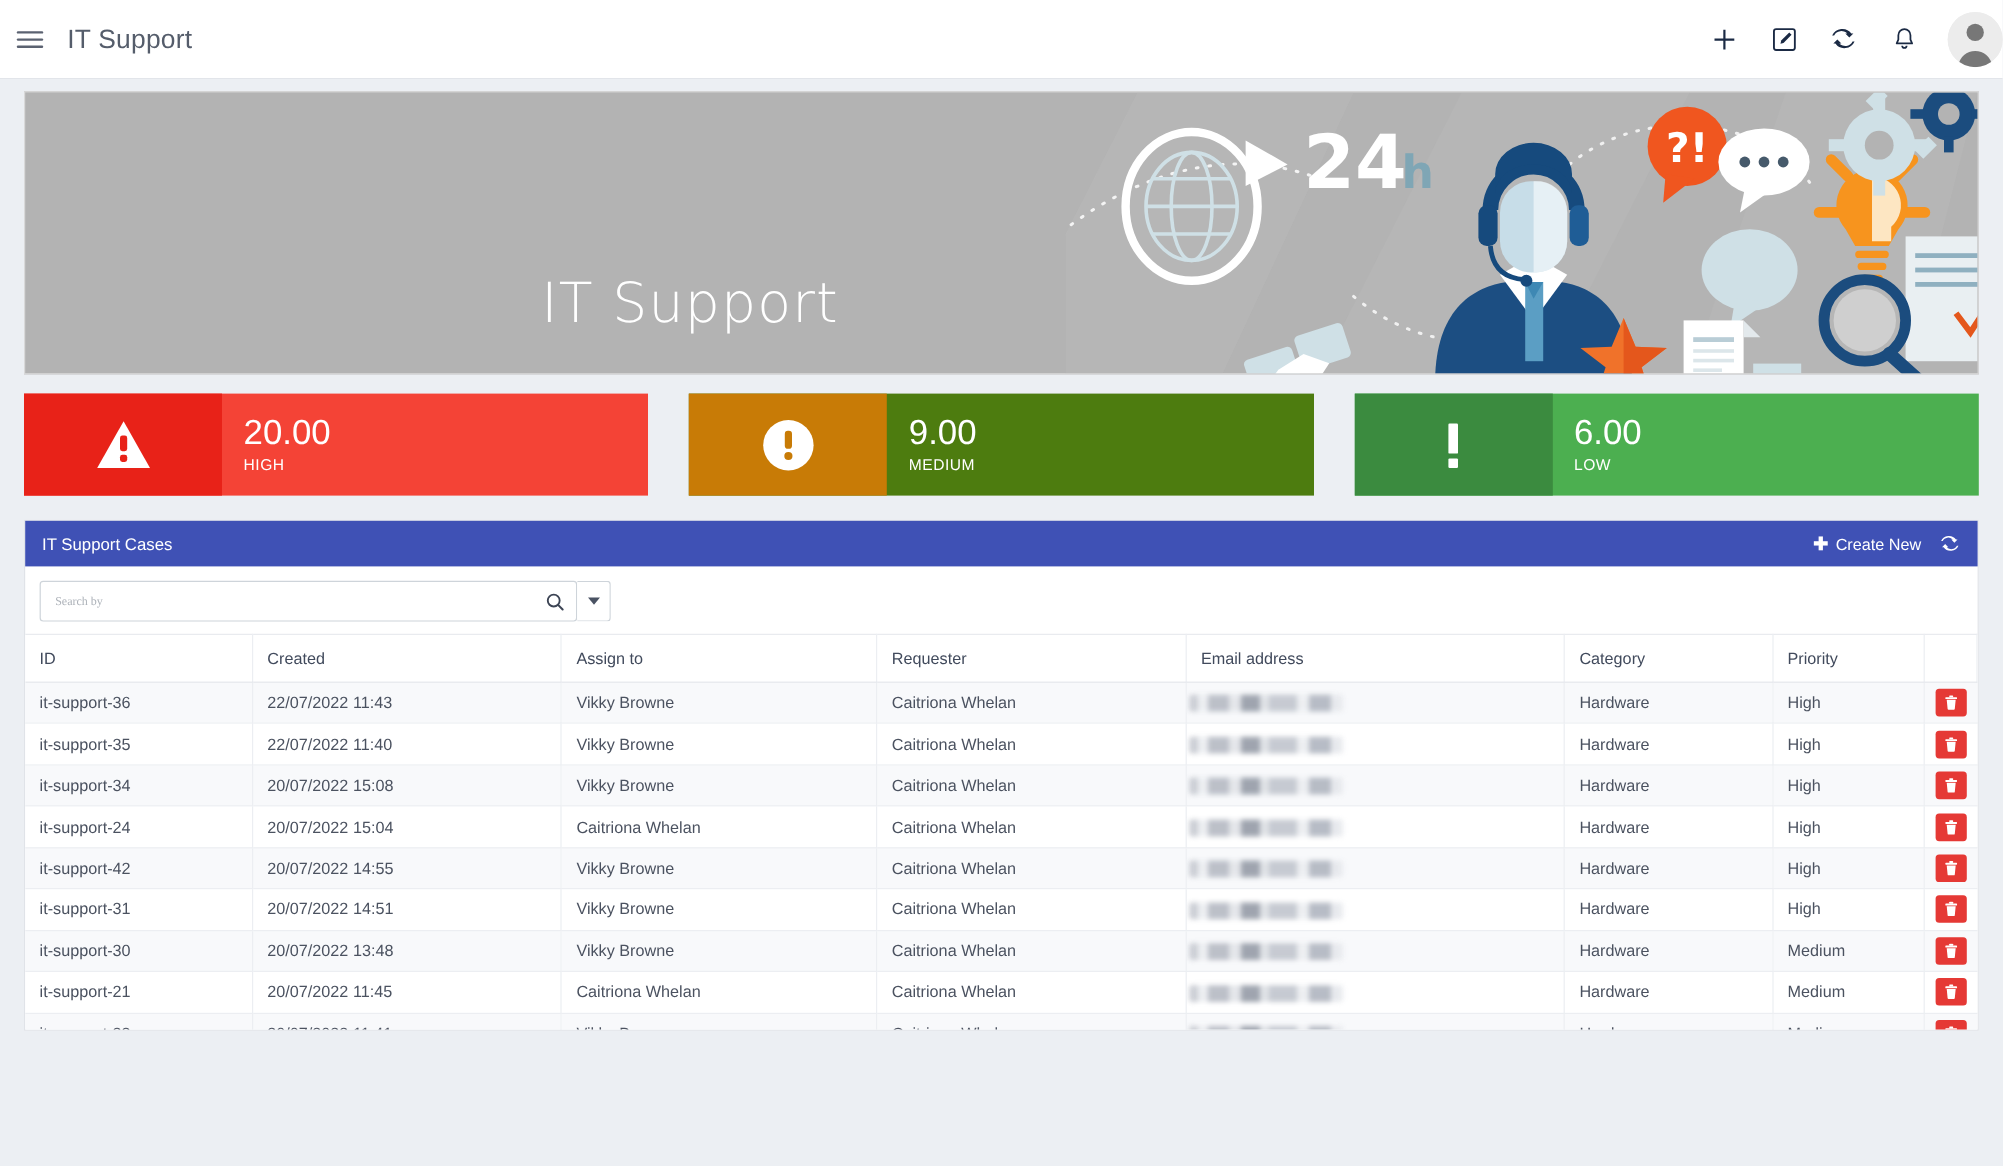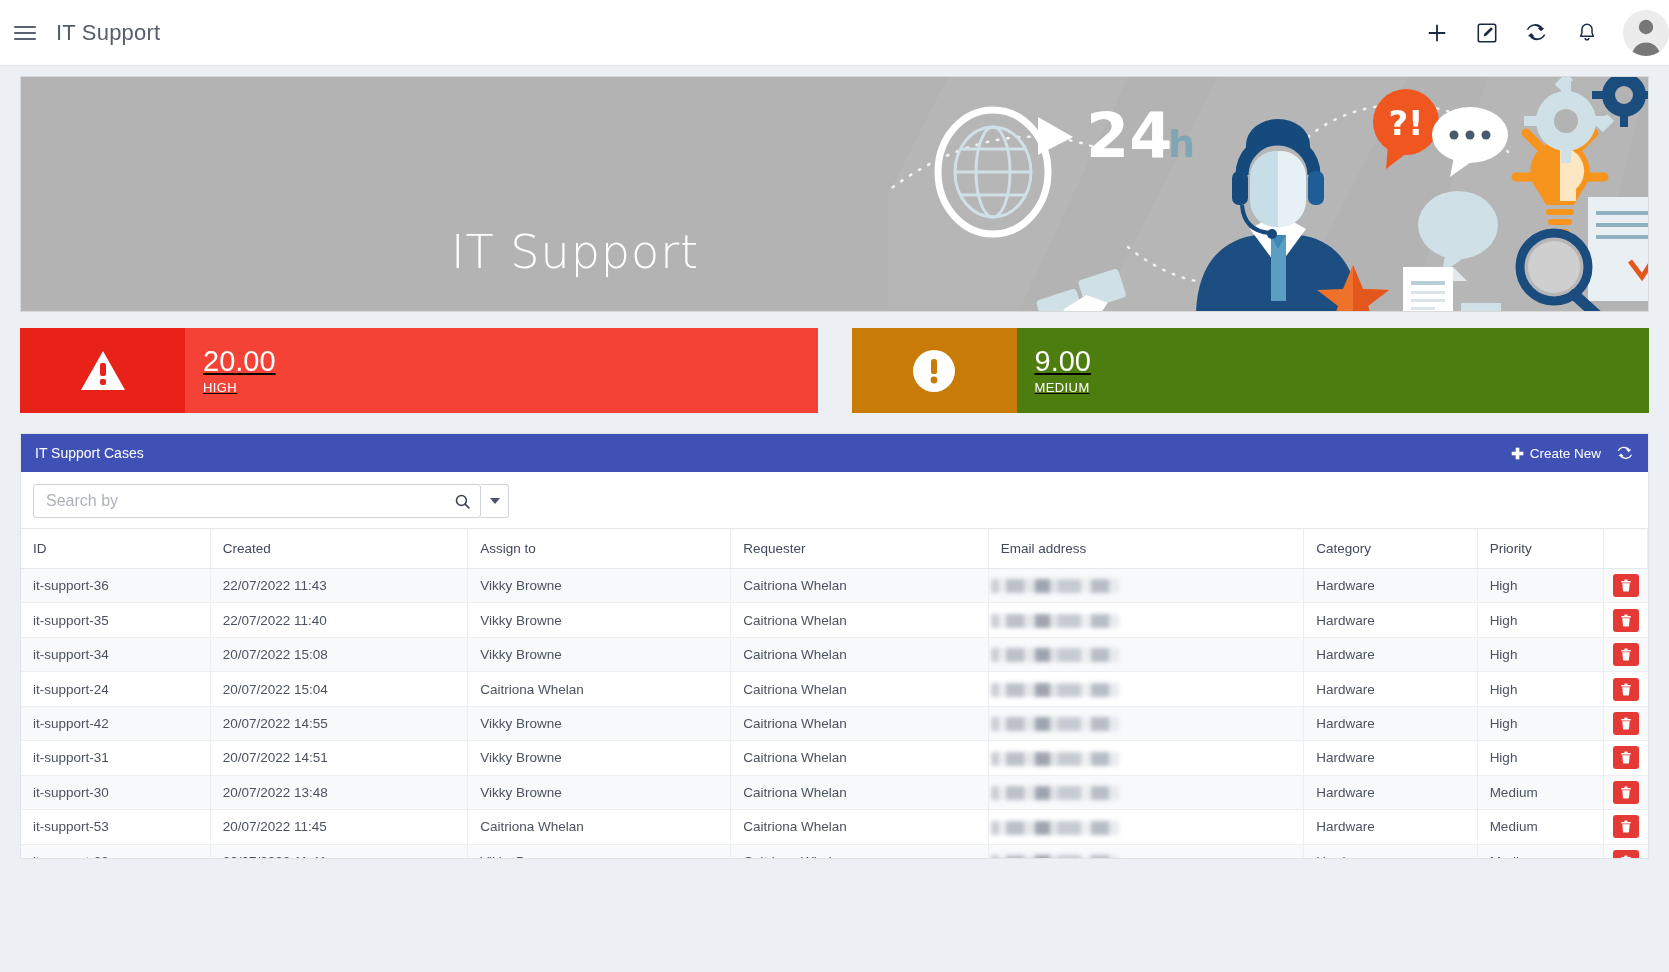--- a/index.html
+++ b/index.html
@@ -48,21 +48,21 @@
   }
   .banner-title {
     position: absolute; left: 430px; top: 148px;
     font-size: 46px; color: #ffffff; font-weight: 300; letter-spacing: 1px;
     font-family: "DejaVu Sans", sans-serif;
   }
   .banner svg { position: absolute; right: 0; top: 0; height: 236px; width: 760px; }
   .banner-sep { height: 12px; background: #eceff3; }
 
   
-  .cards { display: flex; gap: 34px; margin-top: 4px; text-decoration: underline; }
+  .cards { display: flex; gap: 34px; margin-top: 4px; }
   .card { flex: 1; height: 85px; display: flex; align-items: stretch; }
   .card-icon {
     width: 165px; display: flex; align-items: center; justify-content: center;
   }
   .card-icon svg, .card-icon .bang { display: block; }
   .card-body { flex: 1; display: flex; flex-direction: column; justify-content: center; padding-left: 18px; }
   .card-value { font-size: 29px; color: #fff; font-weight: 400; line-height: 1.05; }
   .card-label { font-size: 13px; color: #ffffff; letter-spacing: .4px; margin-top: 4px; }
 
   
@@ -81,22 +81,22 @@
   .panel-refresh { color: #fff; cursor: pointer; display:flex; align-items:center; }
 
   
   .search-row { padding: 12px 12px 10px 12px; display: flex; }
   .search-wrap {
     width: 448px; height: 34px; border: 1px solid #ced4da; border-radius: 3px;
     display: flex; align-items: center; background: #fff;
   }
   .search-input {
     flex: 1; border: none; outline: none; height: 100%;
-    padding: 0 12px; font-size: 16px; color: #1d4ed8;
-    font-family: Liberation Sans, sans-serif; background: transparent;
+    padding: 0 12px; font-size: 10px; color: #1d4ed8;
+    font-family: Liberation Serif, serif; background: transparent;
   }
   .search-input::placeholder { color: #adb2b9; }
   .search-btn { width: 36px; display:flex; align-items:center; justify-content:center; cursor:pointer; color:#3c4454; }
   .search-caret {
     width: 28px; height: 34px; border: 1px solid #ced4da; border-left: none;
     border-radius: 0 3px 3px 0; display:flex; align-items:center; justify-content:center;
     cursor: pointer; background: #fff;
   }
   .caret-dn { width: 0; height: 0; border-left: 5px solid transparent; border-right: 5px solid transparent; border-top: 6px solid #4a5263; }
 
@@ -348,20 +348,34 @@
             <circle cx="22" cy="31" r="3.4" fill="#c87b06"></circle>
           </svg>
         </span>
       </div>
       <div class="card-body">
         <div class="card-value">9.00</div>
         <div class="card-label">MEDIUM</div>
       </div>
     </div>
 
+    <div class="card" style="background:#4caf50">
+      <div class="card-icon" style="background:#3b8b3f">
+        <span>
+          <svg width="20" height="44" viewBox="0 0 20 44">
+            <rect x="6" y="4" width="8" height="25" rx="1" fill="#ffffff"></rect>
+            <rect x="6" y="33" width="8" height="8" rx="1" fill="#ffffff"></rect>
+          </svg>
+        </span>
+      </div>
+      <div class="card-body">
+        <div class="card-value">6.00</div>
+        <div class="card-label">LOW</div>
+      </div>
+    </div>
   </div>
 
   <div class="panel">
     <div class="panel-head">
       <div class="panel-title">IT Support Cases</div>
       <div class="panel-head-spacer"></div>
       <div class="create-new">
         <span class="plus">✚</span>
         <span>Create New</span>
       </div>
@@ -519,21 +533,21 @@
               <td>Medium</td>
               <td class="cell-actions"><button class="del-btn">
                   <svg width="12" height="13" viewBox="0 0 14 16">
                     <rect x="1" y="2.4" width="12" height="2" rx="0.6" fill="#ffffff"></rect>
                     <rect x="5" y="0.6" width="4" height="2" rx="0.6" fill="#ffffff"></rect>
                     <path d="M2.4 5.2h9.2l-0.9 9.2a1 1 0 0 1-1 0.9H4.3a1 1 0 0 1-1-0.9z" fill="#ffffff"></path>
                   </svg>
                 </button></td>
             </tr>
             <tr>
-              <td>it-support-53</td>
+              <td>it-support-21</td>
               <td>20/07/2022 11:45</td>
               <td>Caitriona Whelan</td>
               <td>Caitriona Whelan</td>
               <td class="cell-email"><span class="email-blur"></span></td>
               <td>Hardware</td>
               <td>Medium</td>
               <td class="cell-actions"><button class="del-btn">
                   <svg width="12" height="13" viewBox="0 0 14 16">
                     <rect x="1" y="2.4" width="12" height="2" rx="0.6" fill="#ffffff"></rect>
                     <rect x="5" y="0.6" width="4" height="2" rx="0.6" fill="#ffffff"></rect>

